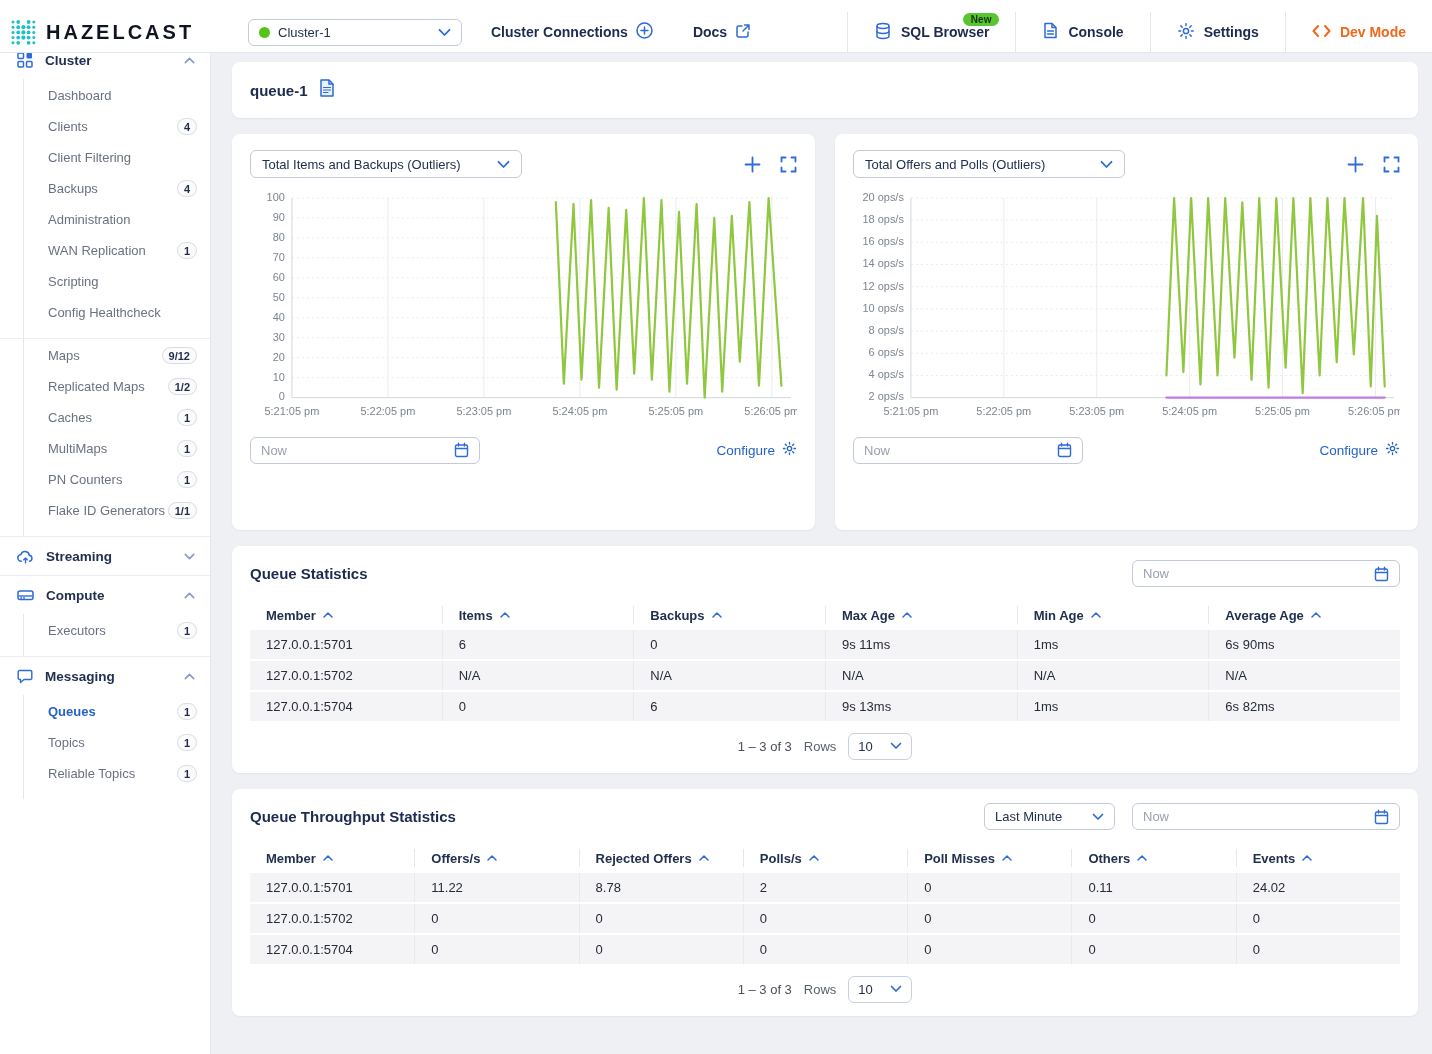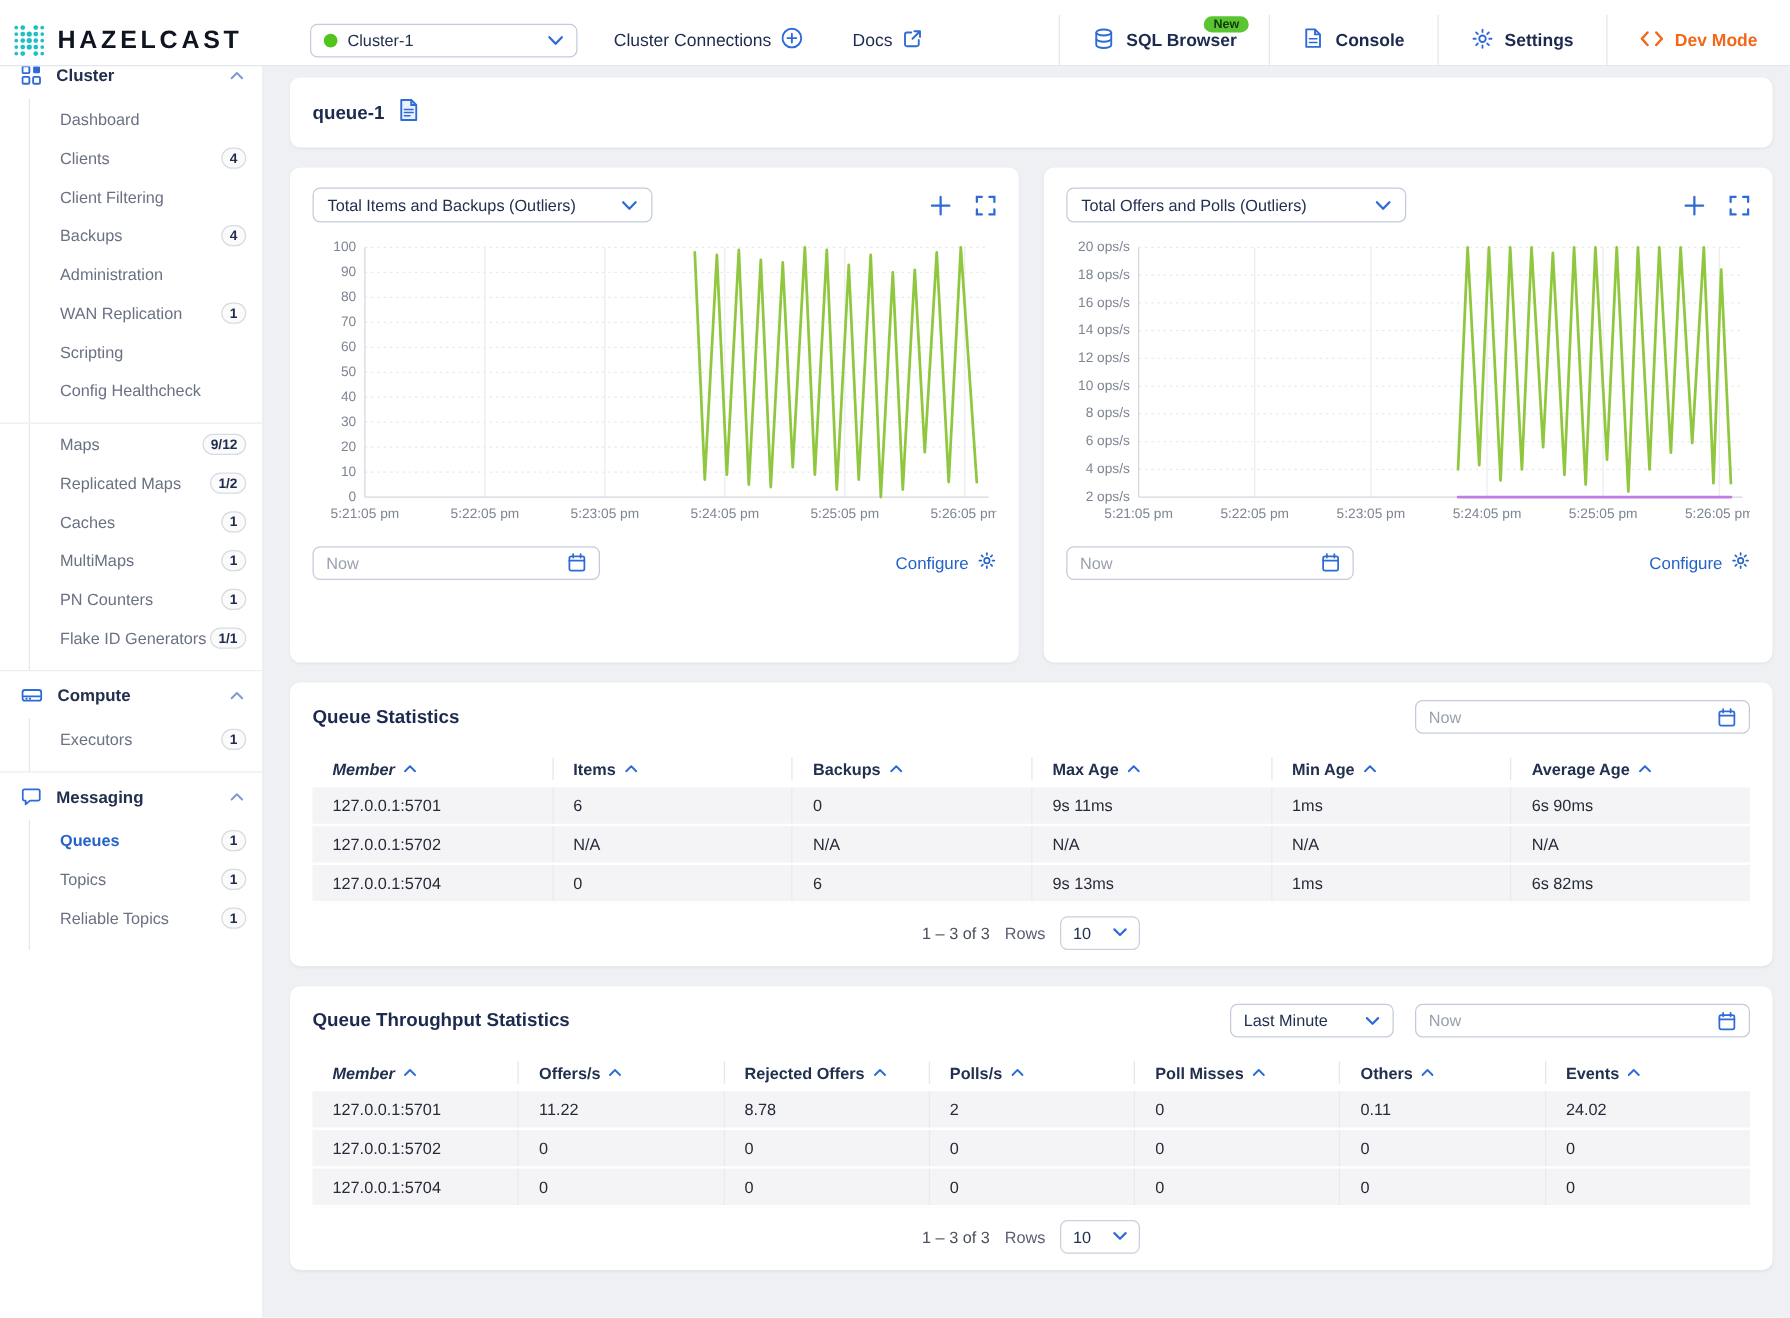--- a/index.html
+++ b/index.html
@@ -8,21 +8,21 @@
   
   .topbar { position:absolute; top:12px; left:0; right:0; height:41px; background:#fff;
             border-bottom:1px solid #e3e6ec; display:flex; align-items:center; z-index:5; }
   .logo { display:flex; align-items:center; gap:9px; margin-left:10px; width:208px; }
   .logo-text { font-size:20px; font-weight:bold; letter-spacing:3px; color:#0f1420; }
   .cluster-select { width:214px; height:27px; border:1px solid #c3cbd9; border-radius:6px;
                     display:flex; align-items:center; gap:8px; padding:0 10px; margin-left:30px; cursor:pointer; background:#fff; }
   .dot { width:11px; height:11px; border-radius:50%; background:#52c41a; }
   .sel-label { font-size:13px; color:#22304f; }
   .chev { margin-left:auto; display:flex; align-items:center; }
-  .nav-link { display:flex; align-items:center; gap:8px; font-size:14px; font-weight:normal; color:#1b2a4e; cursor:pointer; }
+  .nav-link { display:flex; align-items:center; gap:8px; font-size:14px; font-weight:bold; color:#1b2a4e; cursor:pointer; }
   .nav-link.cc { margin-left:29px; }
   .nav-link.docs { margin-left:40px; }
   .right-group { margin-left:auto; display:flex; height:41px; }
   .action { display:flex; align-items:center; gap:9px; padding:0 26px; border-left:1px solid #e3e6ec;
             font-size:14px; font-weight:bold; color:#1b2a4e; position:relative; cursor:pointer; }
   .action.devmode { color:#f0681a; }
   .new-badge { position:absolute; top:1px; right:16px; background:#5bc432; color:#10380a;
                font-size:10px; font-weight:bold; padding:1px 8px; border-radius:8px; }
 
   
@@ -70,21 +70,21 @@
   .head-controls { margin-left:auto; display:flex; gap:17px; }
   .interval-select { width:131px; height:27px; border:1px solid #c3cbd9; border-radius:6px;
                      display:flex; align-items:center; padding:0 10px; cursor:pointer; }
   .interval-label { font-size:13px; color:#22304f; }
   .time-input.table-time { width:268px; }
 
   .tbl { margin-top:13px; }
   .thead { display:grid; height:30px; align-items:center; }
   .th { display:flex; align-items:center; gap:7px; padding-left:16px; height:18px;
         font-size:13px; font-weight:bold; color:#22304f; border-left:1px solid #e3e6ec; cursor:pointer; }
-  .th:first-child { border-left:none;font-style:italic; }
+  .th:first-child { border-left:none; }
   .trow { display:grid; height:31px; background:#f4f4f6; border-bottom:2px solid #fff; }
   .td { display:flex; align-items:center; padding-left:16px; font-size:13px; color:#262b38;
         border-left:1px solid #e9e9ec; }
   .td:first-child { border-left:none; }
   .pagination { height:46px; display:flex; align-items:center; justify-content:center; gap:12px;
                 font-size:13px; color:#4a4f5c; }
   .rows-label { color:#5a6070; }
   .rows-select { width:64px; height:27px; border:1px solid #c9d1dd; border-radius:6px;
                  display:flex; align-items:center; padding:0 9px; cursor:pointer; font-size:13px; color:#22304f; }
 </style>
@@ -267,20 +267,36 @@
             <span class="pill">1</span>
           </div>
           <div class="item">
             <span class="item-label">PN Counters</span>
             <span class="pill">1</span>
           </div>
           <div class="item">
             <span class="item-label">Flake ID Generators</span>
             <span class="pill">1/1</span>
           </div>
+        </div>
+      </div>
+      <div class="section">
+        <div class="section-header">
+          <span style="display:flex">
+            <svg width="17" height="15" viewBox="0 0 17 15">
+              <path d="M4.4 12.2 a3.4 3.4 0 0 1-.4-6.8 a4.3 4.3 0 0 1 8.3.9 a3 3 0 0 1 .3 5.9" stroke="#2e6bd6" stroke-width="1.5" fill="none" stroke-linecap="round"></path>
+              <path d="M8.5 13.8 V9.2 M6.7 10.8 L8.5 9 L10.3 10.8" stroke="#2e6bd6" stroke-width="1.4" fill="none" stroke-linecap="round" stroke-linejoin="round"></path>
+            </svg>
+          </span>
+          <span class="sec-label">Streaming</span>
+          <span class="chev">
+            <svg width="11" height="7" viewBox="0 0 11 7">
+              <path d="M1.3 1.4 L5.5 5.6 L9.7 1.4" stroke="#7f9bd0" stroke-width="1.6" fill="none" stroke-linecap="round" stroke-linejoin="round"></path>
+            </svg>
+          </span>
         </div>
       </div>
       <div class="section">
         <div class="section-header">
           <span style="display:flex">
             <svg width="17" height="14" viewBox="0 0 17 14">
               <rect x="1" y="3" width="15" height="8.5" rx="2" stroke="#2e6bd6" stroke-width="1.5" fill="none"></rect>
               <path d="M1.4 8 H15.6" stroke="#2e6bd6" stroke-width="1.4"></path>
               <circle cx="4.2" cy="9.9" r=".9" fill="#2e6bd6"></circle>
               <circle cx="7" cy="9.9" r=".9" fill="#2e6bd6"></circle>

